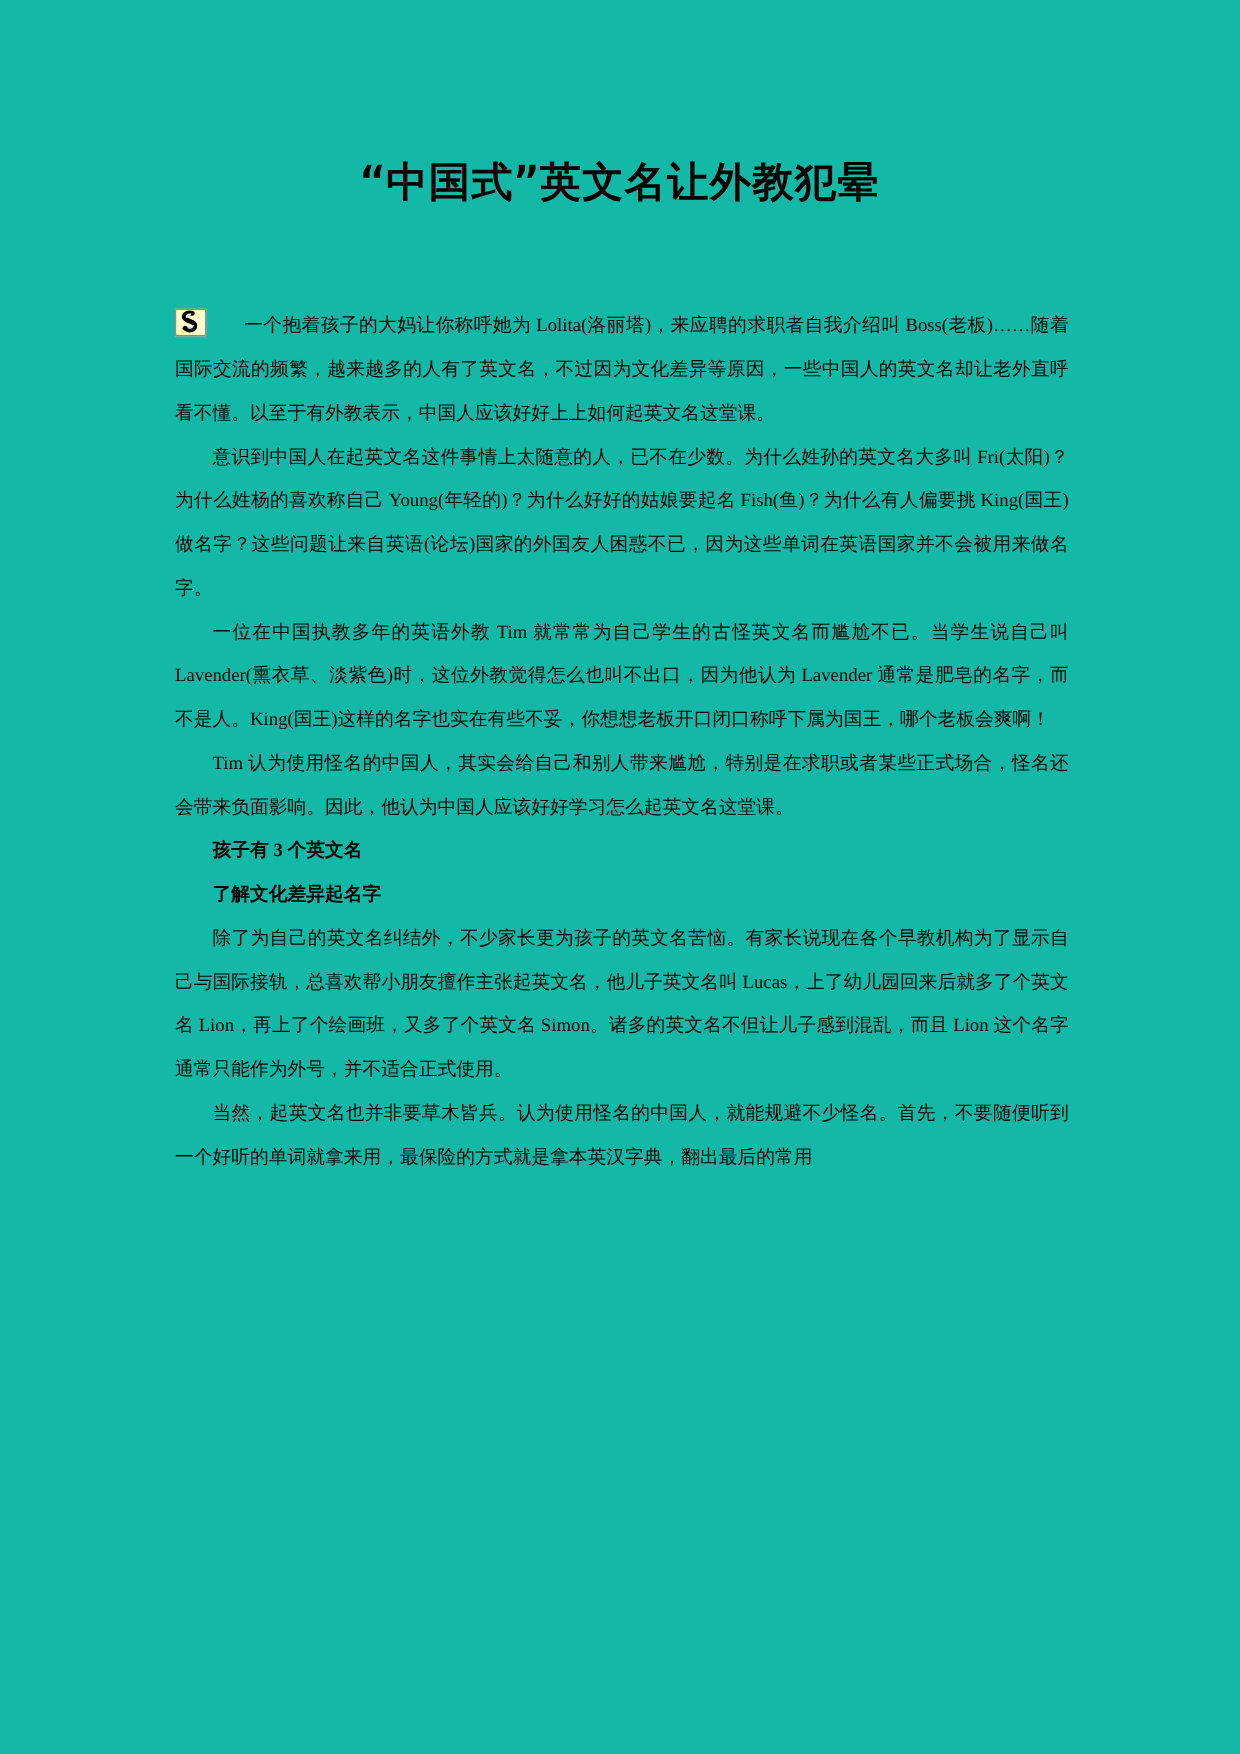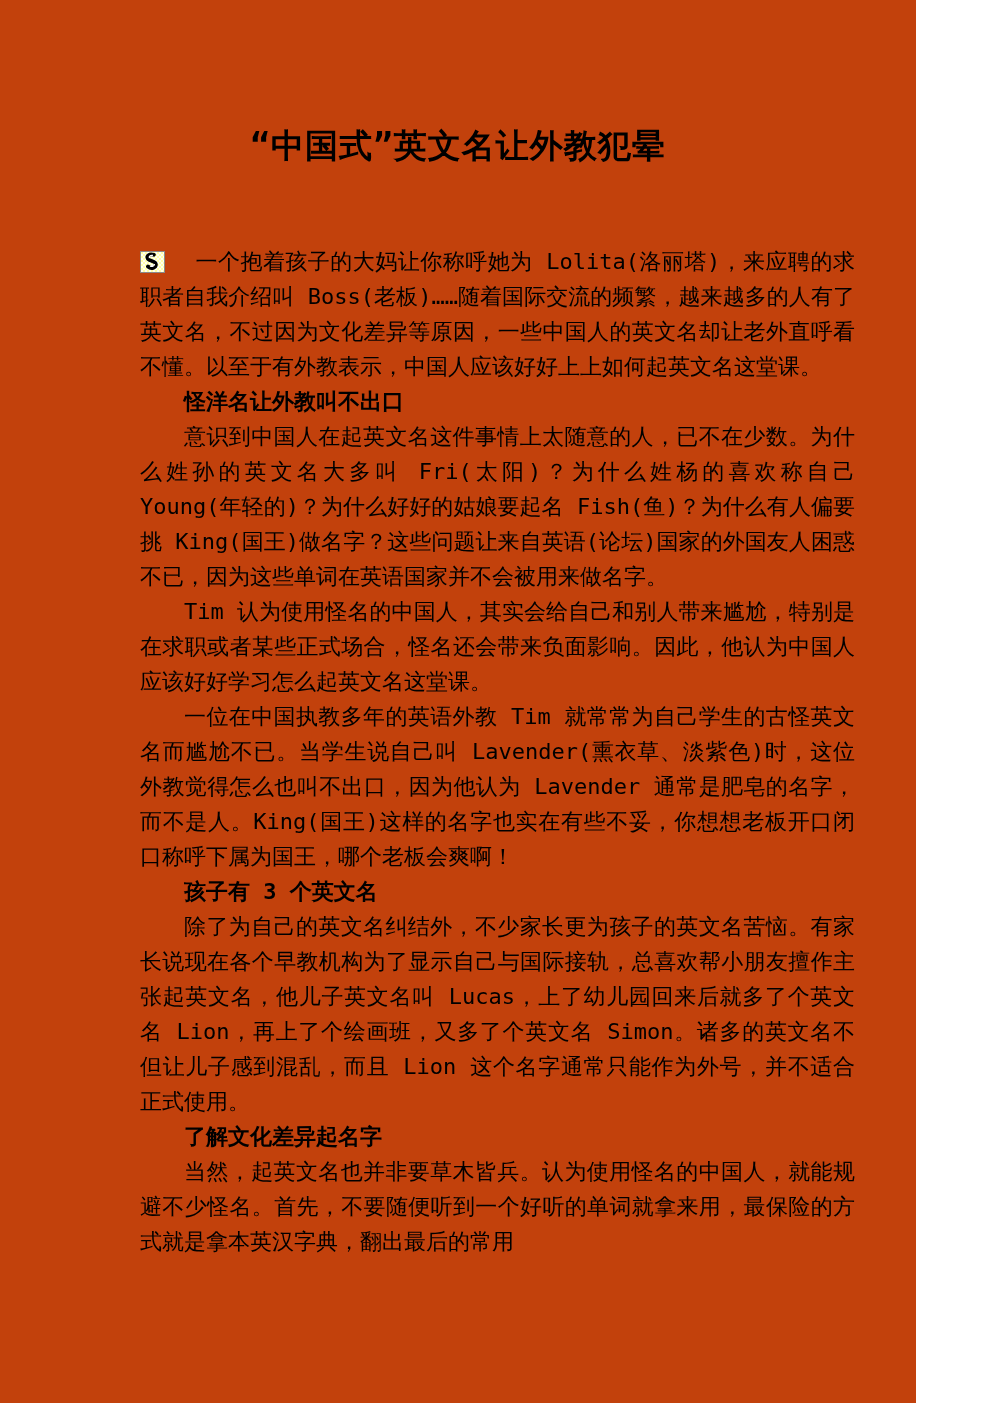--- a/index.html
+++ b/index.html
@@ -1,40 +1,41 @@
 <!DOCTYPE html>
 <html><head>
 <meta charset="utf-8">
 <style>
   html, body { margin: 0; padding: 0; background: #fff; }
   .page {
     position: relative;
-    width: 916px;
+    width: 992px;
     height: 1403px;
-    background: #c2410c;
+    background: #14b8a6;
     overflow: hidden;
     color: #000;
     
     font-family: "DejaVu Sans Mono", "Liberation Mono", serif;
   }
   .doc-title {
     margin: 0;
     padding-top: 126px;
     text-align: center;
     font-size: 33px;
     line-height: 40px;
     font-weight: 700;
     letter-spacing: 1px;
   }
   .content {
     width: 715px;
     margin: 78px 0 0 140px;
-    font-size: 22px;
+    font-size: 15px;
     line-height: 35px;
     text-align: justify;
+    font-family: Liberation Serif, serif;
   }
   .para { margin: 0; text-indent: 2em; }
   .para.no-indent { text-indent: 0; }
   .para.heading { font-weight: 700; }
   .anchor-icon {
     display: inline-block;
     width: 25px;
     height: 22px;
     box-sizing: border-box;
     border: 1px solid #8a8a8a;
@@ -61,31 +62,30 @@
     <p class="para no-indent">
       <span class="anchor-icon">
         <svg viewBox="0 0 25 22" xmlns="http://www.w3.org/2000/svg">
           <path d="M14 3 C9 1.5 5.5 4.5 7.5 7.5 C9.5 10.5 16 9.5 16.2 13.5 C16.4 17.5 11 19 7.5 16" fill="none" stroke="#000000" stroke-width="4.2" stroke-linecap="round"></path>
           <path d="M13 3.8 C10 3.2 8.3 5.2 9.2 6.8" fill="none" stroke="#ffffff" stroke-width="1.4"></path>
           <path d="M14.8 13.2 C14.6 15.6 11.8 16.6 9.8 15.4" fill="none" stroke="#ffffff" stroke-width="1.2"></path>
         </svg>
       </span><span>一个抱着孩子的大妈让你称呼她为 Lolita(洛丽塔)，来应聘的求职者自我介绍叫 Boss(老板)……随着国际交流的频繁，越来越多的人有了英文名，不过因为文化差异等原因，一些中国人的英文名却让老外直呼看不懂。以至于有外教表示，中国人应该好好上上如何起英文名这堂课。</span>
     </p>
 
-    <p class="para heading">怪洋名让外教叫不出口</p>
 
     <p class="para">意识到中国人在起英文名这件事情上太随意的人，已不在少数。为什么姓孙的英文名大多叫 Fri(太阳)？为什么姓杨的喜欢称自己 Young(年轻的)？为什么好好的姑娘要起名 Fish(鱼)？为什么有人偏要挑 King(国王)做名字？这些问题让来自英语(论坛)国家的外国友人困惑不已，因为这些单词在英语国家并不会被用来做名字。</p>
 
+    <p class="para">一位在中国执教多年的英语外教 Tim 就常常为自己学生的古怪英文名而尴尬不已。当学生说自己叫 Lavender(熏衣草、淡紫色)时，这位外教觉得怎么也叫不出口，因为他认为 Lavender 通常是肥皂的名字，而不是人。King(国王)这样的名字也实在有些不妥，你想想老板开口闭口称呼下属为国王，哪个老板会爽啊！</p>
+
     <p class="para">Tim 认为使用怪名的中国人，其实会给自己和别人带来尴尬，特别是在求职或者某些正式场合，怪名还会带来负面影响。因此，他认为中国人应该好好学习怎么起英文名这堂课。</p>
-
-    <p class="para">一位在中国执教多年的英语外教 Tim 就常常为自己学生的古怪英文名而尴尬不已。当学生说自己叫 Lavender(熏衣草、淡紫色)时，这位外教觉得怎么也叫不出口，因为他认为 Lavender 通常是肥皂的名字，而不是人。King(国王)这样的名字也实在有些不妥，你想想老板开口闭口称呼下属为国王，哪个老板会爽啊！</p>
 
     <p class="para heading">孩子有 3 个英文名</p>
 
 
+    <p class="para heading">了解文化差异起名字</p>
+
     <p class="para">除了为自己的英文名纠结外，不少家长更为孩子的英文名苦恼。有家长说现在各个早教机构为了显示自己与国际接轨，总喜欢帮小朋友擅作主张起英文名，他儿子英文名叫 Lucas，上了幼儿园回来后就多了个英文名 Lion，再上了个绘画班，又多了个英文名 Simon。诸多的英文名不但让儿子感到混乱，而且 Lion 这个名字通常只能作为外号，并不适合正式使用。</p>
-
-    <p class="para heading">了解文化差异起名字</p>
 
     <p class="para">当然，起英文名也并非要草木皆兵。认为使用怪名的中国人，就能规避不少怪名。首先，不要随便听到一个好听的单词就拿来用，最保险的方式就是拿本英汉字典，翻出最后的常用</p>
 
   </div>
 </div>
 
 </body></html>

